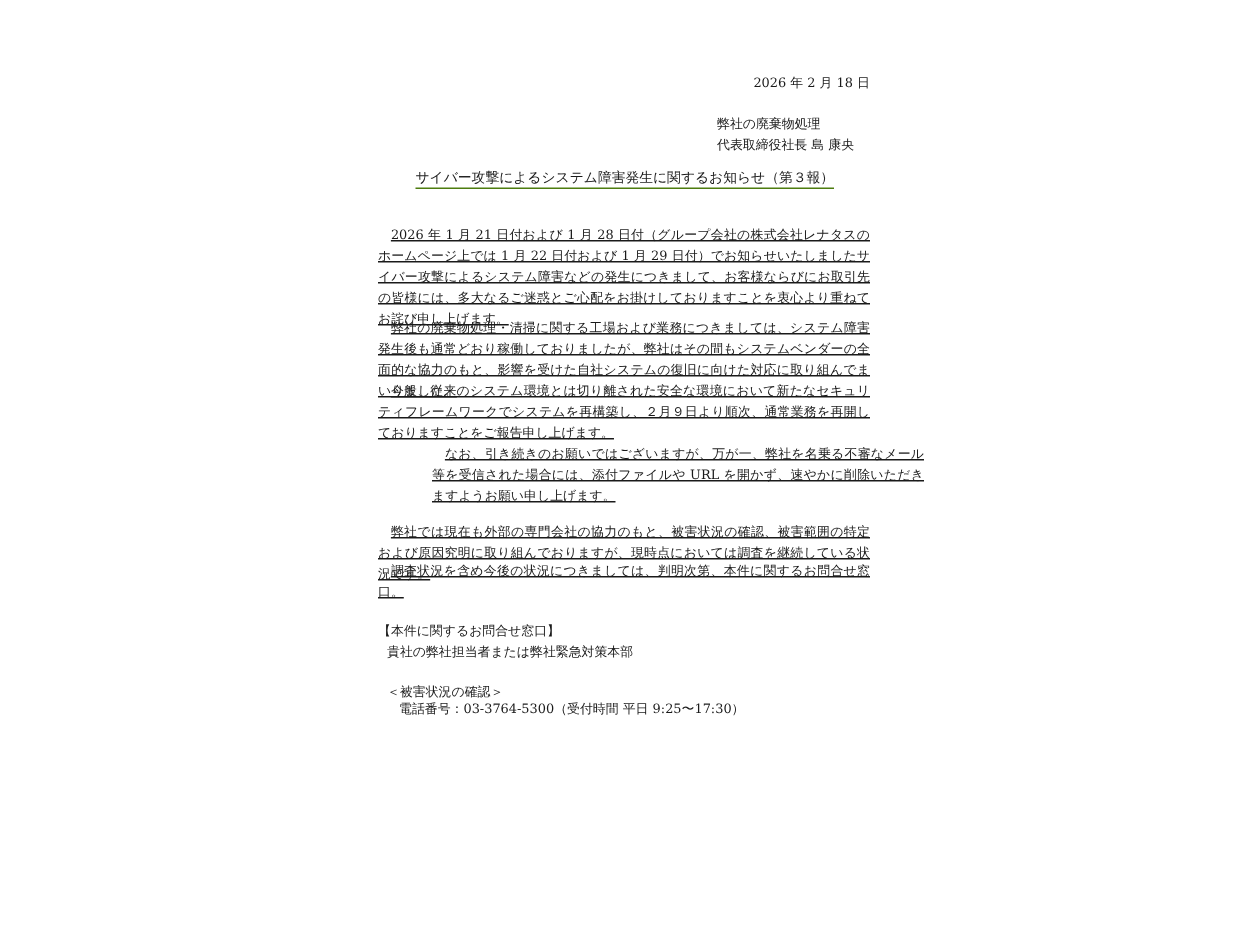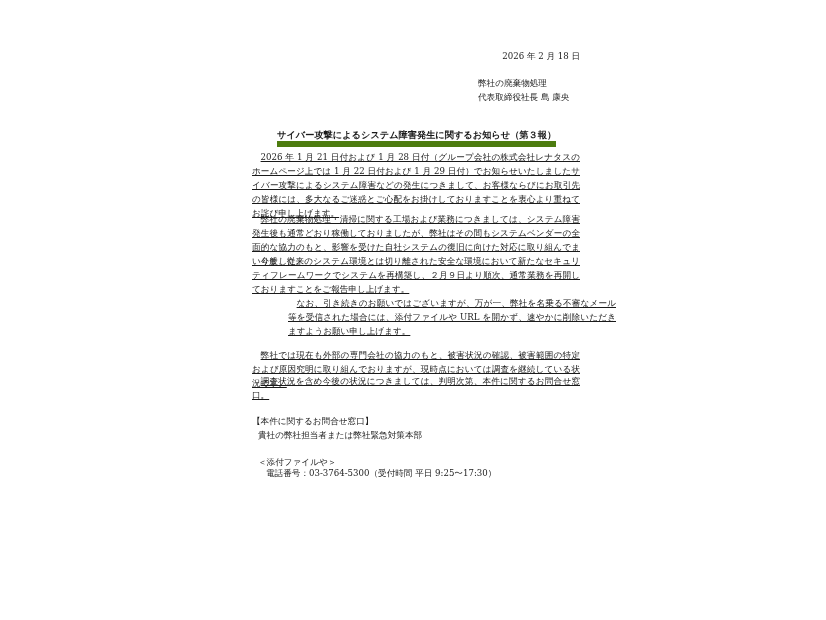--- a/index.html
+++ b/index.html
@@ -2,21 +2,21 @@
 <html><head>
 <meta charset="utf-8">
 <style>
   html, body { margin:0; padding:0; background:#ffffff; }
   body { width:826px; height:620px; position:relative; overflow:hidden;
          font-family:"DejaVu Serif","Liberation Serif",serif; color:#1a1a1a; }
   .page { position:absolute; left:252px; top:0; width:328px; font-size:8.6px; line-height:14px; }
   .date { position:absolute; top:49px; right:0; text-align:right; white-space:nowrap; }
   .company { position:absolute; top:76px; left:226px; white-space:nowrap; }
   .rep { position:absolute; top:90px; left:226px; white-space:nowrap; }
-  .title { position:absolute; top:128px; left:25px; white-space:nowrap; font-size:9.2px; border-bottom:6px solid #4d7c0f; padding-bottom:0px; line-height:13px;font-weight:bold; }
+  .title { position:absolute; top:112px; left:25px; white-space:nowrap; font-size:9.2px; border-bottom:1px solid #4d7c0f; padding-bottom:0px; line-height:13px; }
   .para { position:absolute; left:0; width:328px; text-align:justify; word-break:break-all;text-decoration:underline; }
   .p1 { top:150px; }
   .p2 { top:212px; }
   .p3 { top:254px; }
   .p4 { top:296px;margin-left:36px; }
   .p5 { top:348px; }
   .p6 { top:374px; }
   .indent { text-indent:1em; }
   .contact-head { position:absolute; top:414px; left:0; white-space:nowrap; }
   .contact-line { position:absolute; top:428px; left:6px; white-space:nowrap; }
@@ -34,15 +34,15 @@
 
   <div class="para p1 indent">2026 年 1 月 21 日付および 1 月 28 日付（グループ会社の株式会社レナタスのホームページ上では 1 月 22 日付および 1 月 29 日付）でお知らせいたしましたサイバー攻撃によるシステム障害などの発生につきまして、お客様ならびにお取引先の皆様には、多大なるご迷惑とご心配をお掛けしておりますことを衷心より重ねてお詫び申し上げます。</div>
   <div class="para p2 indent">弊社の廃棄物処理・清掃に関する工場および業務につきましては、システム障害発生後も通常どおり稼働しておりましたが、弊社はその間もシステムベンダーの全面的な協力のもと、影響を受けた自社システムの復旧に向けた対応に取り組んでまいりました。</div>
   <div class="para p3 indent">今般、従来のシステム環境とは切り離された安全な環境において新たなセキュリティフレームワークでシステムを再構築し、２月９日より順次、通常業務を再開しておりますことをご報告申し上げます。</div>
   <div class="para p4 indent">なお、引き続きのお願いではございますが、万が一、弊社を名乗る不審なメール等を受信された場合には、添付ファイルや URL を開かず、速やかに削除いただきますようお願い申し上げます。</div>
   <div class="para p5 indent">弊社では現在も外部の専門会社の協力のもと、被害状況の確認、被害範囲の特定および原因究明に取り組んでおりますが、現時点においては調査を継続している状況です。</div>
   <div class="para p6 indent">調査状況を含め今後の状況につきましては、判明次第、本件に関するお問合せ窓口。</div>
 
   <div class="contact-head">【本件に関するお問合せ窓口】</div>
   <div class="contact-line">貴社の弊社担当者または弊社緊急対策本部</div>
-  <div class="hq">＜添付ファイルや＞</div>
+  <div class="hq">＜被害状況の確認＞</div>
   <div class="tel">電話番号：03-3764-5300（受付時間  平日 9:25〜17:30）</div>
 </div>
 
 </body></html>

